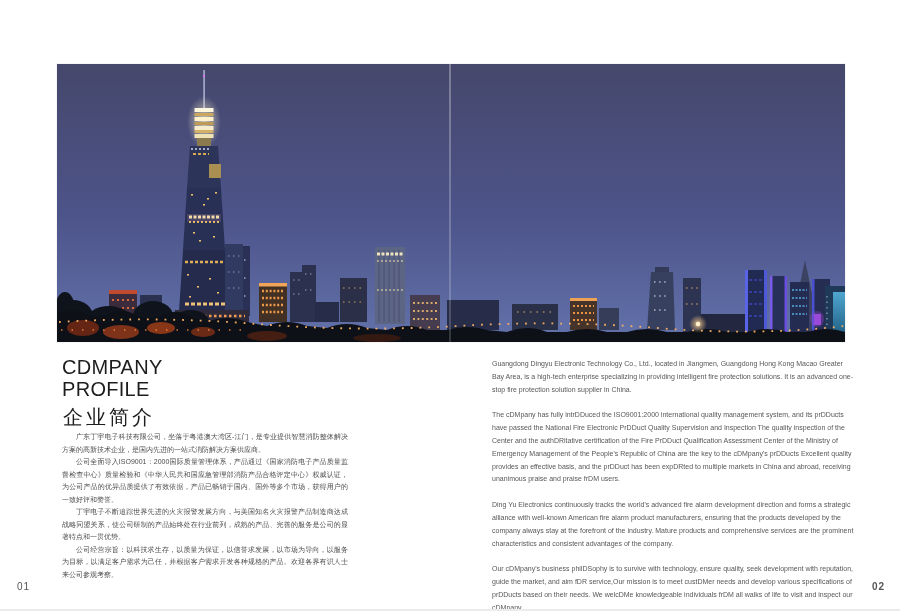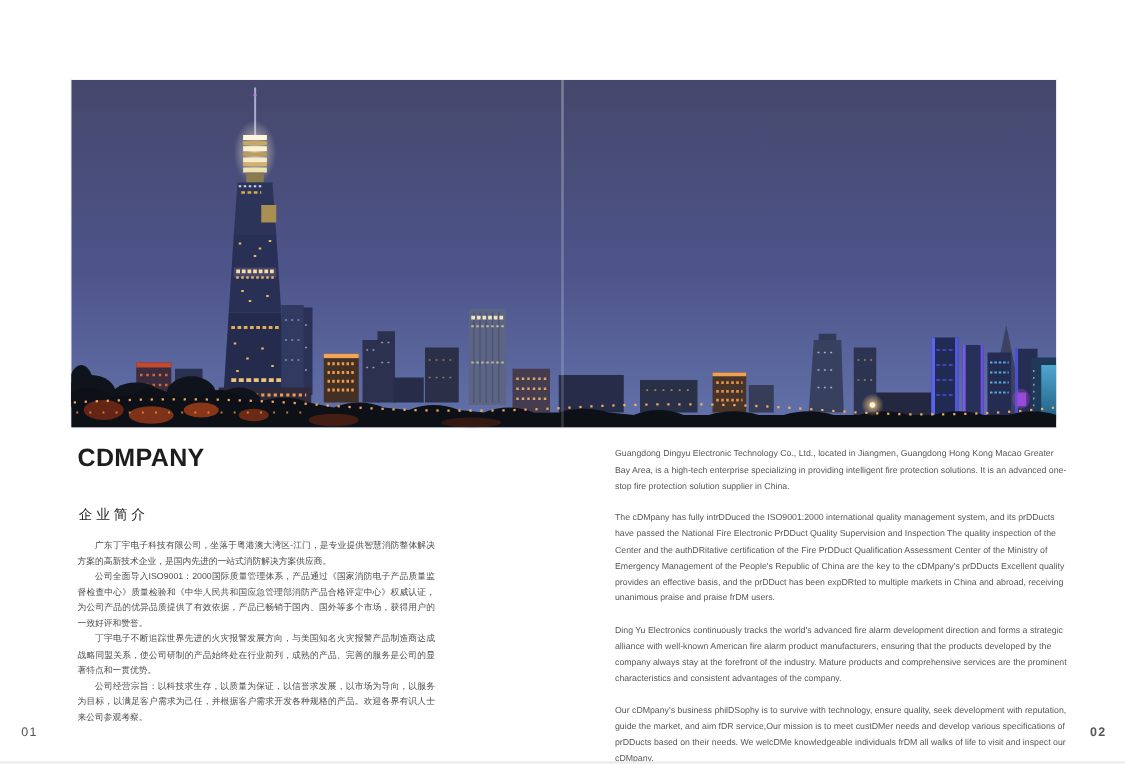--- a/index.html
+++ b/index.html
@@ -12,25 +12,25 @@
     box-shadow:0 0 0 1px rgba(0,0,0,0.04);
   }
   .photo svg{display:block;}
   .seam{
     position:absolute;left:449px;top:64px;width:2px;height:278px;
     background:linear-gradient(rgba(255,255,255,.30),rgba(255,255,255,.16));
     pointer-events:none;
   }
   .title{
     position:absolute;left:62px;top:356px;color:#1d1d1d;
-    font-size:20px;line-height:22px;font-weight:700;letter-spacing:.3px;
+    font-size:20px;line-height:22px;font-weight:400;letter-spacing:.3px;
   }
   .subtitle{
     position:absolute;left:63px;top:404px;color:#1d1d1d;
-    font-size:11px;letter-spacing:3px;font-weight:400;
+    font-size:20px;letter-spacing:3px;font-weight:400;
   }
   .cn-body{
     position:absolute;left:62px;top:431px;width:286px;
     font-size:7px;line-height:12.5px;color:#4c4c4c;text-align:justify;
   }
   .cn-body p{margin:0;text-indent:2em;}
   .en-body{
     position:absolute;left:492px;top:358px;width:364px;
     font-size:7px;line-height:12.8px;color:#575757;text-align:left;
   }
@@ -203,20 +203,21 @@
     <circle cx="641" cy="260" r="9" fill="url(#lamp)"></circle>
     <circle cx="641" cy="260" r="2.2" fill="#fff2cc"></circle>
   </g>
 </svg>
 </div>
 
 <div class="seam"></div>
 
 <div class="title">
   <div>CDMPANY</div>
+  <div>PROFILE</div>
 </div>
 <div class="subtitle">企业简介</div>
 
 <div class="cn-body">
   <p>广东丁宇电子科技有限公司，坐落于粤港澳大湾区-江门，是专业提供智慧消防整体解决方案的高新技术企业，是国内先进的一站式消防解决方案供应商。</p>
   <p>公司全面导入ISO9001：2000国际质量管理体系，产品通过《国家消防电子产品质量监督检查中心》质量检验和《中华人民共和国应急管理部消防产品合格评定中心》权威认证，为公司产品的优异品质提供了有效依据，产品已畅销于国内、国外等多个市场，获得用户的一致好评和赞誉。</p>
   <p>丁宇电子不断追踪世界先进的火灾报警发展方向，与美国知名火灾报警产品制造商达成战略同盟关系，使公司研制的产品始终处在行业前列，成熟的产品、完善的服务是公司的显著特点和一贯优势。</p>
   <p>公司经营宗旨：以科技求生存，以质量为保证，以信誉求发展，以市场为导向，以服务为目标，以满足客户需求为己任，并根据客户需求开发各种规格的产品。欢迎各界有识人士来公司参观考察。</p>
 </div>
 

